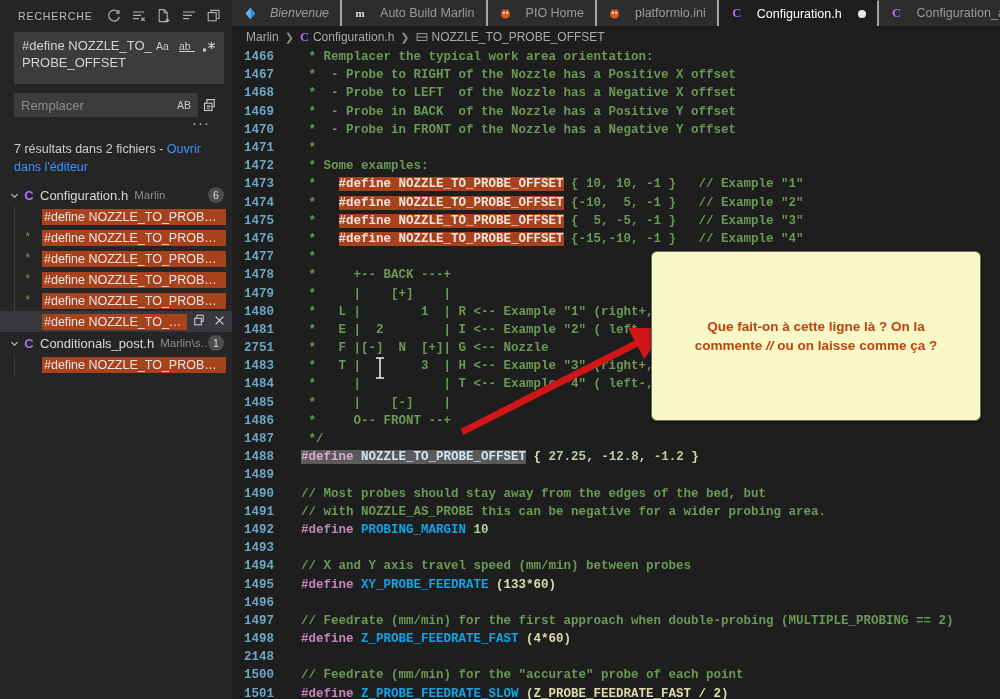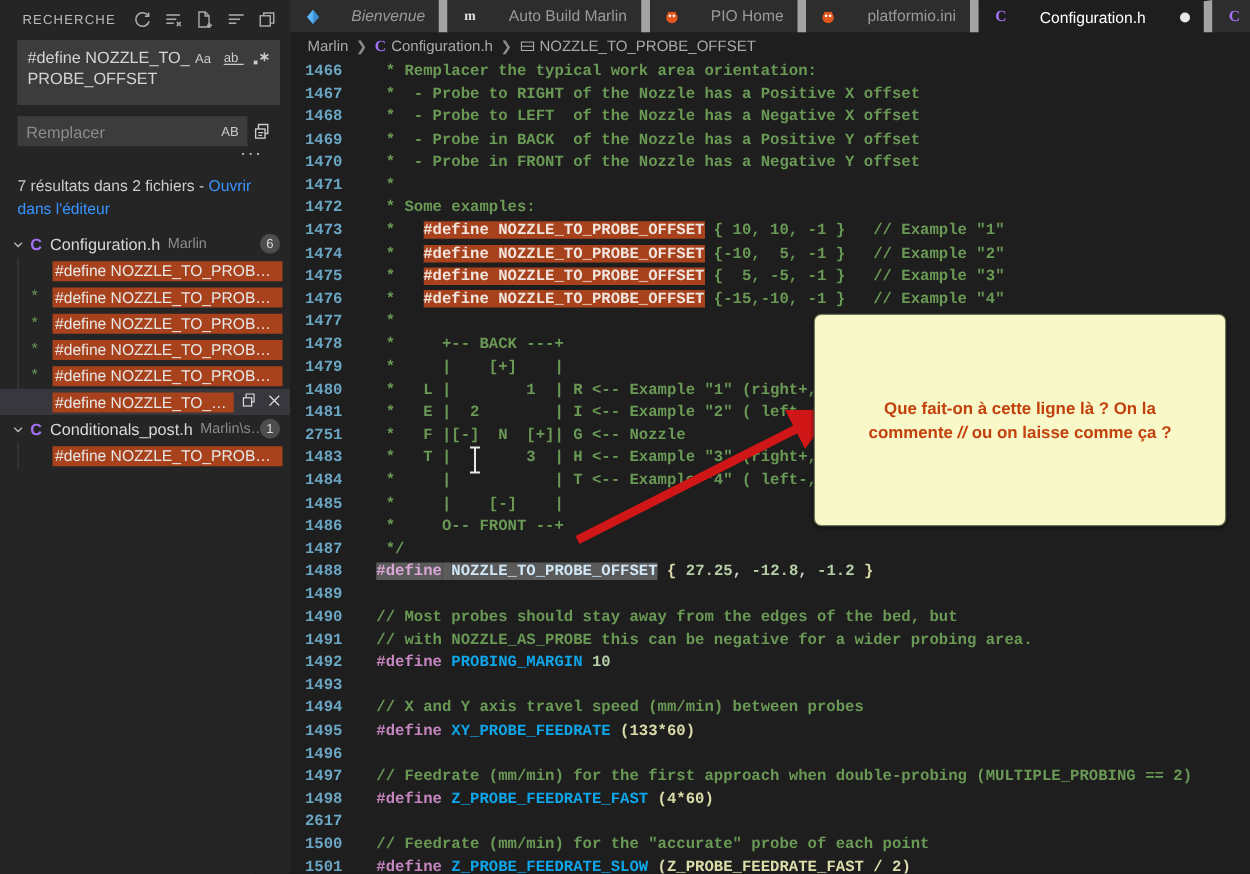--- a/index.html
+++ b/index.html
@@ -203,24 +203,24 @@
   #tabbar {
     height: 26px;
     background: #252526;
     display: flex;
     align-items: stretch;
     overflow: hidden;
   }
   .tab {
     display: flex;
     align-items: center;
-    gap: 24px;
+    gap: 13px;
     padding: 0 11px;
     background: #2d2d2d;
-    border-right: 7px solid #a3a3a3;
+    border-right: 2px solid #a3a3a3;
     font-size: 12.5px;
     color: #9a9a9a;
     white-space: nowrap;
     cursor: pointer;
     flex: 0 0 auto;
     box-sizing: border-box;
     position: relative;
   }
   .tab.active {
     background: #1e1e1e;
@@ -578,21 +578,21 @@
         <div class="cline"><span class="lno">1489</span><span class="ltext"></span></div>
         <div class="cline"><span class="lno">1490</span><span class="ltext"><span class="cm">// Most probes should stay away from the edges of the bed, but</span></span></div>
         <div class="cline"><span class="lno">1491</span><span class="ltext"><span class="cm">// with NOZZLE_AS_PROBE this can be negative for a wider probing area.</span></span></div>
         <div class="cline"><span class="lno">1492</span><span class="ltext"><span class="kw">#define</span><span class="pun"> </span><span class="pre">PROBING_MARGIN</span><span class="pun"> </span><span class="num">10</span></span></div>
         <div class="cline"><span class="lno">1493</span><span class="ltext"></span></div>
         <div class="cline"><span class="lno">1494</span><span class="ltext"><span class="cm">// X and Y axis travel speed (mm/min) between probes</span></span></div>
         <div class="cline"><span class="lno">1495</span><span class="ltext"><span class="kw">#define</span><span class="pun"> </span><span class="pre">XY_PROBE_FEEDRATE</span><span class="pun"> </span><span class="brc">(133*60)</span></span></div>
         <div class="cline"><span class="lno">1496</span><span class="ltext"></span></div>
         <div class="cline"><span class="lno">1497</span><span class="ltext"><span class="cm">// Feedrate (mm/min) for the first approach when double-probing (MULTIPLE_PROBING == 2)</span></span></div>
         <div class="cline"><span class="lno">1498</span><span class="ltext"><span class="kw">#define</span><span class="pun"> </span><span class="pre">Z_PROBE_FEEDRATE_FAST</span><span class="pun"> </span><span class="brc">(4*60)</span></span></div>
-        <div class="cline"><span class="lno">2617</span><span class="ltext"></span></div>
+        <div class="cline"><span class="lno">2148</span><span class="ltext"></span></div>
         <div class="cline"><span class="lno">1500</span><span class="ltext"><span class="cm">// Feedrate (mm/min) for the "accurate" probe of each point</span></span></div>
         <div class="cline"><span class="lno">1501</span><span class="ltext"><span class="kw">#define</span><span class="pun"> </span><span class="pre">Z_PROBE_FEEDRATE_SLOW</span><span class="pun"> </span><span class="brc">(Z_PROBE_FEEDRATE_FAST / 2)</span></span></div>
       </div>
   </div>
 
   <svg id="arrow" width="1000" height="699">
     <defs>
       <marker id="ah" markerWidth="5" markerHeight="5" refX="2.4" refY="2.5" orient="auto">
         <path d="M0,0 L5,2.5 L0,5 z" fill="#d01616"></path>
       </marker>

